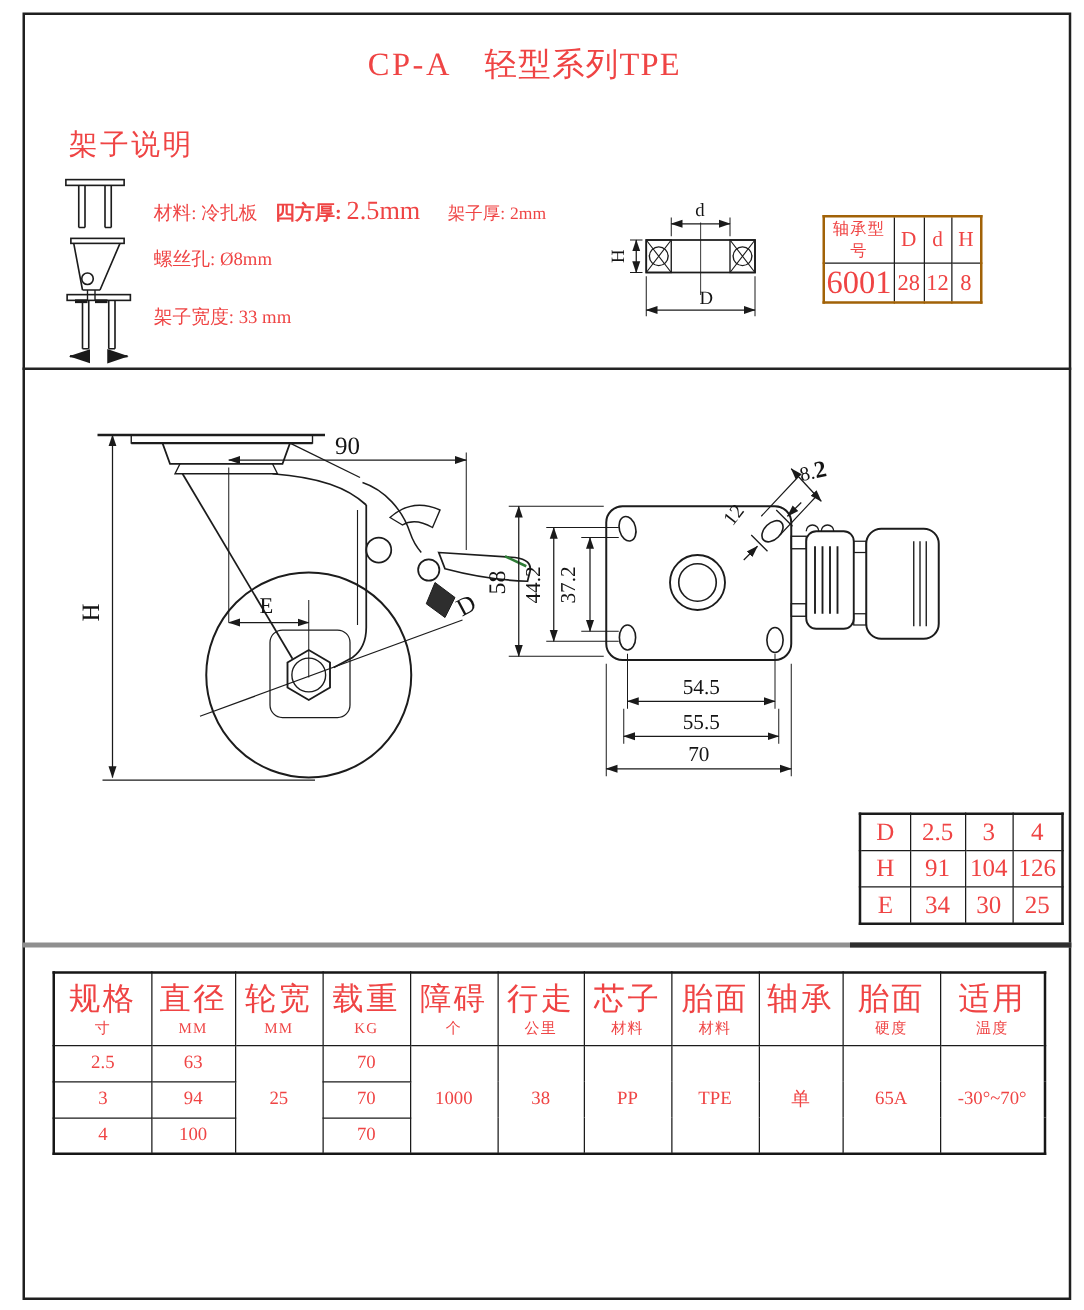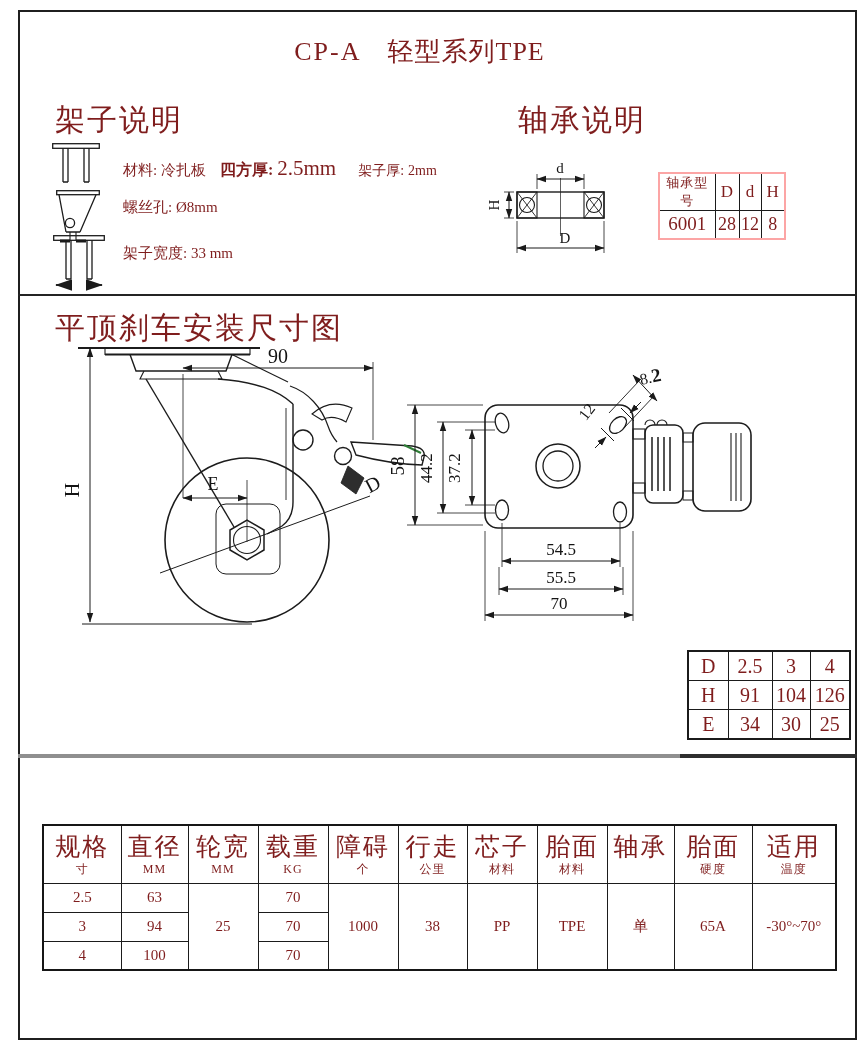--- a/index.html
+++ b/index.html
@@ -1,45 +1,45 @@
 <!DOCTYPE html>
 <html><head>
 <meta charset="utf-8">
 <style>
   html,body { margin:0; padding:0; background:#ffffff; }
   .page { position:relative; width:867px; height:1048px; background:#ffffff;
-          font-family:"Liberation Serif","DejaVu Serif",serif; color:#7f1d1d; overflow:hidden; }
+          font-family:"Liberation Serif","DejaVu Serif",serif; color:#ef4444; overflow:hidden; }
   .abs { position:absolute; }
   .border-frame { left:18px; top:10px; width:839px; height:1030px;
                   border:2px solid #1f1f1f; box-sizing:border-box; }
   .divider1 { left:18px; top:294px; width:839px; height:2px; background:#242424; }
   .divider2 { left:18px; top:754px; width:839px; height:4px; background:#8f8f8f; }
   .divider2-dark { left:680px; top:754px; width:177px; height:4px; background:#2e2e2e; }
 
   .main-title { left:0; top:34px; width:100%; display:flex; justify-content:center;
                 align-items:baseline; gap:26px; font-size:26px; letter-spacing:1px;
                 padding-right:28px; box-sizing:border-box; }
   .main-title .code { font-family:"Liberation Serif","DejaVu Serif",serif; letter-spacing:2px; }
 
-  .sec-heading { font-size:30px; letter-spacing:2px; white-space:nowrap; }
+  .sec-heading { font-size:23px; letter-spacing:2px; white-space:nowrap; }
 
   .frame-row { display:flex; align-items:baseline; white-space:nowrap; }
   .t15 { font-size:15px;margin-left:11px; }
   .t16b { font-size:16px; font-weight:bold; margin-left:14px;text-align:center; }
   .t20s { font-size:21px; margin-left:4px; font-family:"Liberation Serif","DejaVu Serif",serif;text-align:right; }
   .t14 { font-size:14px; }
   .gapL { margin-left:22px; }
 
   table { border-collapse:collapse; }
   
-  .bearing-table { border:2px solid #fca5a5; table-layout:fixed; }
+  .bearing-table { border:2px solid #a16207; table-layout:fixed; }
   .bearing-table td { border:1.3px solid #1b1b1b; text-align:center; vertical-align:middle; padding:0; }
   .bt-model-h { font-size:13px; letter-spacing:1px; }
   .bt-dh { font-size:17px; }
-  .bt-model { font-size:19px; }
+  .bt-model { font-size:26px; }
   .bt-val { font-size:18px; }
 
   
   .dhe-table { border:2px solid #1b1b1b; table-layout:fixed; }
   .dhe-table td { border:1.4px solid #1b1b1b; text-align:center; vertical-align:middle;
                   font-size:20px; padding:0; height:28px; }
 
   
   .report-table { border:2px solid #161616; table-layout:fixed; width:793px; }
   .report-table th, .report-table td { border:1.2px solid #1b1b1b; text-align:center;
@@ -109,21 +109,20 @@
       <path d="M14,5.3 V44 M19,5.3 V44 M14,44 H19"></path>
       <path d="M35,5.3 V44 M40,5.3 V44 M35,44 H40"></path>
     </g>
     <g stroke="#1a1a1a" stroke-width="1.8" fill="none">
       <path d="M16,50 L4,50" marker-end="url(#arrI)"></path>
       <path d="M38,50 L50,50" marker-end="url(#arrI)"></path>
     </g>
   </svg>
   <div class="abs t15" style="left:112px;top:244px">架子宽度: 33 mm</div>
 
-  <div class="abs sec-heading" style="left:518px;top:100px">轴承说明</div>
 
   <svg class="abs" style="left:492px;top:158px" width="145" height="110" viewBox="0 0 145 110">
     <defs>
       <marker id="arrB" markerWidth="10" markerHeight="8" refX="9" refY="4" orient="auto-start-reverse">
         <path d="M0,0.8 L9.5,4 L0,7.2 Z" fill="#1a1a1a"></path>
       </marker>
     </defs>
     <g stroke="#1c1c1c" fill="none" stroke-width="1.4">
       <rect x="25" y="34" width="87" height="26"></rect>
       <rect x="25" y="34" width="20" height="26" stroke-width="1.1"></rect>
@@ -163,21 +162,20 @@
     </tr>
     <tr style="height:28px">
       <td class="bt-model">6001</td>
       <td class="bt-val">28</td>
       <td class="bt-val">12</td>
       <td class="bt-val">8</td>
     </tr>
   </tbody>
     </table>
 
-  <div class="abs sec-heading" style="left:55px;top:308px">平顶刹车安装尺寸图</div>
 
   <svg class="abs" style="left:60px;top:340px" width="370" height="305" viewBox="0 0 370 305">
     <defs>
       <marker id="arrS" markerWidth="10" markerHeight="8" refX="9" refY="4" orient="auto-start-reverse">
         <path d="M0,0.8 L9.5,4 L0,7.2 Z" fill="#1a1a1a"></path>
       </marker>
     </defs>
     <g stroke="#1c1c1c" fill="none" stroke-width="1.4">
       <g>
         <path d="M18,8 H200" stroke-width="1.9"></path>
@@ -307,21 +305,21 @@
     <tr>
       <td>E</td>
       <td>34</td>
       <td>30</td>
       <td>25</td>
     </tr>
   </tbody>
     </table>
 
 
-  <table class="abs report-table" style="left:42px;top:824px">
+  <table class="abs report-table" style="left:42px;top:777px">
     <colgroup>
       <col style="width:78px">
         <col style="width:67px">
         <col style="width:70px">
         <col style="width:70px">
       <col style="width:70px">
         <col style="width:69px">
         <col style="width:70px">
         <col style="width:70px">
       <col style="width:67px">

